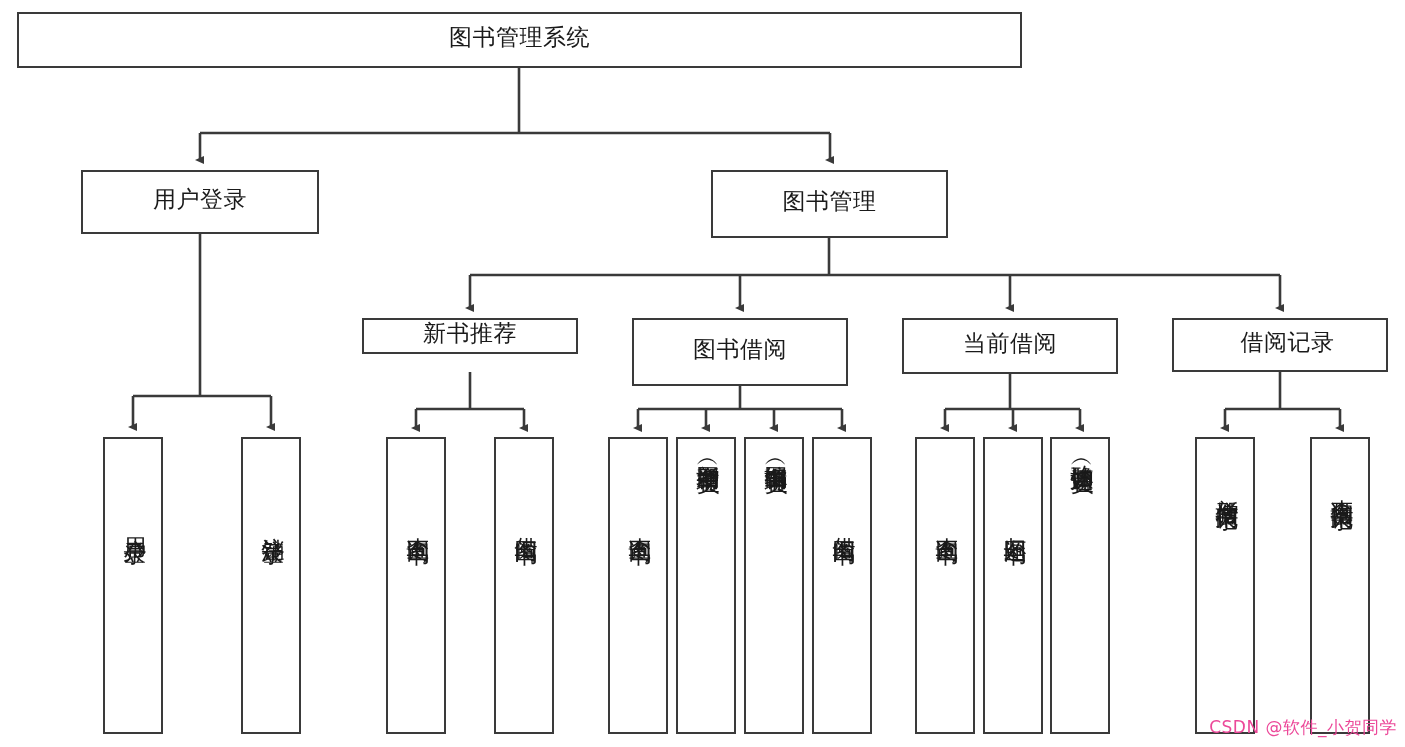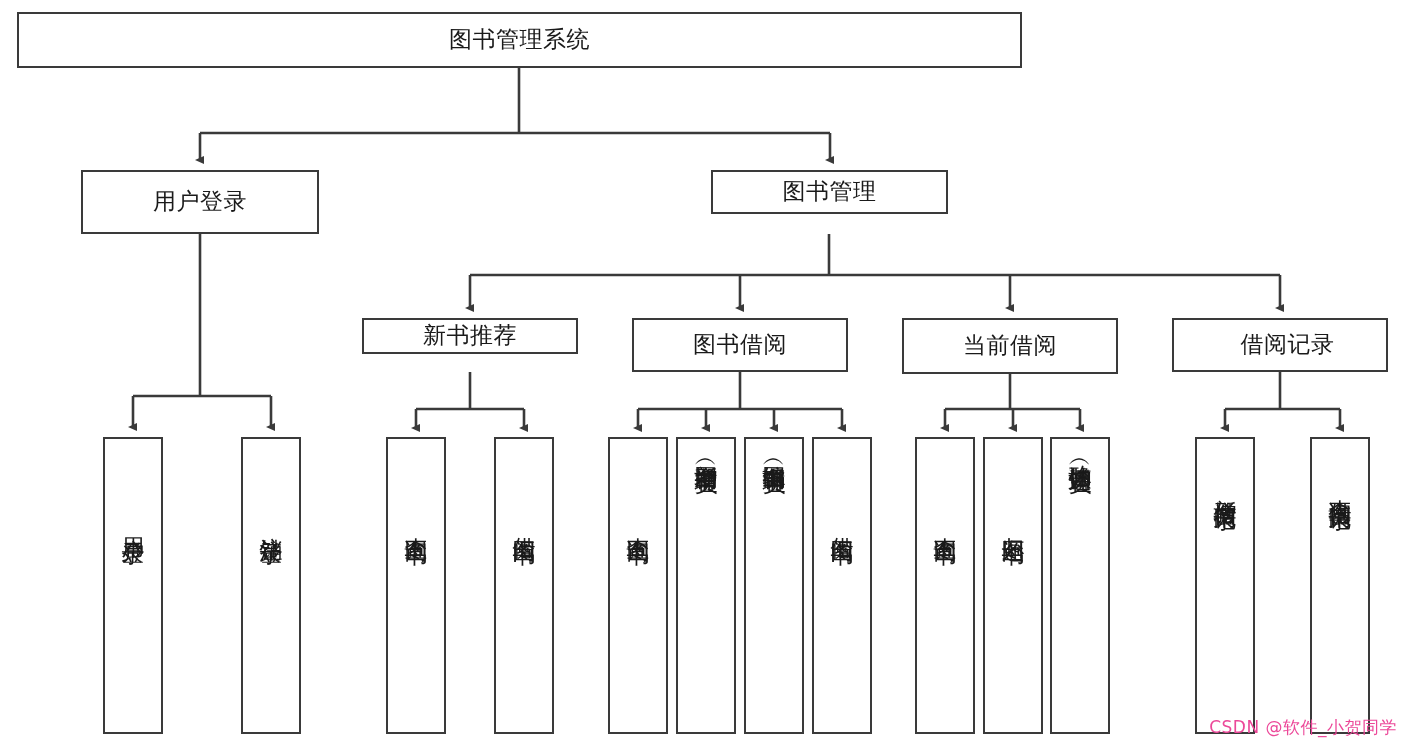--- a/index.html
+++ b/index.html
@@ -33,20 +33,21 @@
     display: flex;
     align-items: center;
     justify-content: center;
     color: #1a1a1a;
   }
   .node .label {
     display: block;
     text-align: left;
     line-height: 1.18;
     letter-spacing: 0.5px;
+    font-family: Liberation Mono, monospace;
   }
   .node.horiz .label {
     font-size: 23px;
   }
   .node.root .label {
     font-size: 23px;
   }
   .node.vert {
     align-items: flex-start;
     justify-content: center;
@@ -127,29 +128,29 @@
   </svg>
 
   <div class="node root horiz" style="left:17px; top:12px; width:1005px; height:56px;">
     <span class="label">图书管理系统</span>
   </div>
 
   <div class="node horiz" style="left:81px; top:170px; width:238px; height:64px;">
     <span class="label">用户登录</span>
   </div>
 
-  <div class="node horiz" style="left:711px; top:170px; width:237px; height:44px;">
+  <div class="node horiz" style="left:711px; top:170px; width:237px; height:68px;">
     <span class="label">图书管理</span>
   </div>
 
   <div class="node horiz" style="left:362px; top:318px; width:216px; height:36px;">
     <span class="label">新书推荐</span>
   </div>
 
-  <div class="node horiz" style="left:632px; top:318px; width:216px; height:54px;">
+  <div class="node horiz" style="left:632px; top:318px; width:216px; height:68px;">
     <span class="label">图书借阅</span>
   </div>
 
   <div class="node horiz" style="left:902px; top:318px; width:216px; height:56px;">
     <span class="label">当前借阅</span>
   </div>
 
   <div class="node horiz" style="left:1172px; top:318px; width:216px; height:54px;padding-left:15px;">
     <span class="label">借阅记录</span>
   </div>

